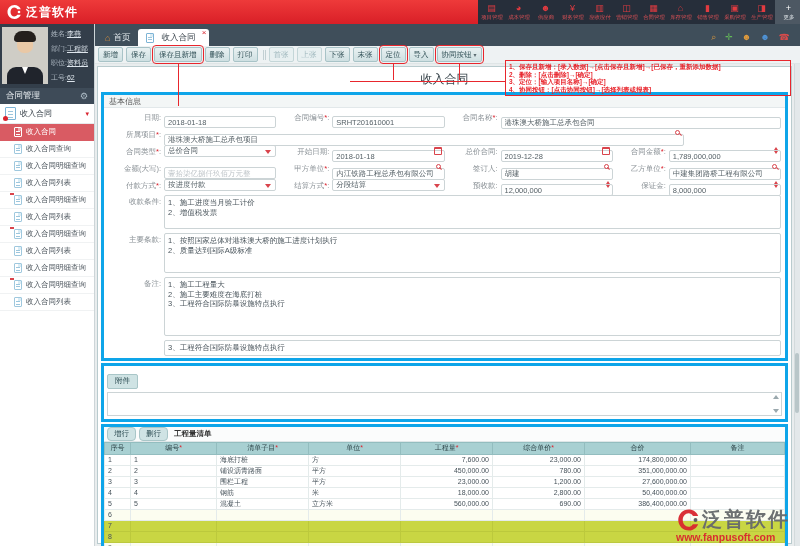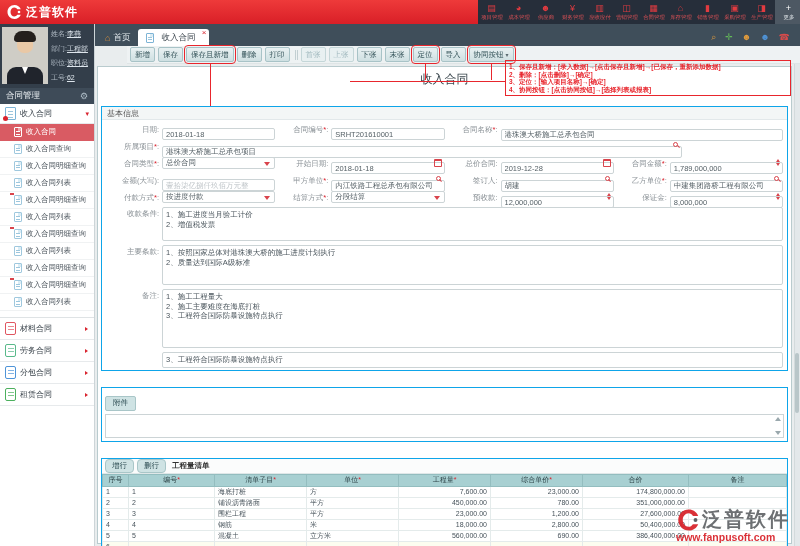--- a/index.html
+++ b/index.html
@@ -62,40 +62,40 @@
 .main{position:absolute;left:95px;top:24px;right:0;bottom:0;}
 .tabstrip{height:22px;background:#3f4e5a;display:flex;align-items:flex-end;padding-left:2px;}
 .tab{height:17px;display:flex;align-items:center;gap:3px;padding:0 8px;font-size:8.5px;color:#dfe6ea;cursor:pointer;}
 .home-ic{color:#e8973a;font-size:9px;}
 .tab.active{background:#fff;border-radius:3px 3px 0 0;color:#3c464e;position:relative;padding-right:14px;}
 .tab-close{position:absolute;top:0;right:3px;color:#d9232e;font-size:8px;line-height:8px;}
 .tabdoc{border-color:#7db4d6;}
 .tabbar-icons{margin-left:auto;display:flex;gap:9px;align-items:center;padding:0 10px 4px 0;}
 .ti-glyph{font-size:9px;line-height:9px;cursor:pointer;}
 
-.toolbar{position:relative;z-index:7;height:18px;background:#eef2f3;border-bottom:1px solid #dfe5e6;display:flex;align-items:center;gap:3px;padding-left:3px;margin-left:32px;}
+.toolbar{position:relative;z-index:7;height:18px;background:#eef2f3;border-bottom:1px solid #dfe5e6;display:flex;align-items:center;gap:3px;padding-left:3px;}
 .tb-btn{position:relative;background:linear-gradient(#e9f1f2,#cfe0e2);border:1px solid #a8c3c7;border-radius:2px;font-size:7.5px;color:#2f4f55;padding:1.5px 4px;cursor:pointer;white-space:nowrap;}
 .tb-btn.disabled{color:#9fb8bd;background:#e8f0f1;border-color:#c4d6d8;}
 .tb-btn.hl{outline:1.5px solid #e8262d;outline-offset:1px;}
 .tb-btn.hl::after{content:"";position:absolute;left:50%;top:calc(100% + 3px);width:1px;height:16px;background:#e8262d;}
 .tb-btn.hl[data-name="save-and-add-button"]::after{height:42px;}
 .tb-sep{width:1px;height:10px;background:#c2cfd2;margin:0 2px;box-shadow:2px 0 0 #c2cfd2;}
 .tb-caret{font-size:6px;color:#5a6a70;margin-left:2px;}
 
 .annotations{position:absolute;left:410px;top:36px;width:286px;z-index:8;border:1px solid #e8262d;padding:2px 3px;pointer-events:none;}
 .ann-line{font-size:6.5px;line-height:7.5px;color:#e8262d;font-weight:bold;white-space:nowrap;}
 .conn{position:absolute;background:#e8262d;z-index:8;pointer-events:none;}
 #conn-h{left:255px;top:57px;width:155px;height:1px;}
 
 .content{position:absolute;left:0;top:40px;right:0;bottom:0;background:#e9edee;}
 .vscroll{position:absolute;right:0;top:0;bottom:0;width:6px;background:#e3e8ea;border-left:1px solid #d3dadc;}
 .vthumb{position:absolute;top:60%;right:1px;width:4px;height:60px;background:#b9c6c9;border-radius:2px;}
 .form-panel{position:absolute;left:2px;top:2px;width:695px;bottom:2px;background:#fff;border:1px solid #b9cbce;}
 .form-title{text-align:center;font-size:12px;color:#38444b;padding:4px 0 2px;}
-.box{margin:16px 3px;border:1px solid #0ea5e9;}
+.box{margin:2px 3px;border:3px solid #0ea5e9;}
 .sec-bar{height:13px;background:#f3f6f6;border-bottom:1px solid #e2e8ea;font-size:8px;color:#555;line-height:13px;padding-left:5px;}
 .frow{display:flex;align-items:center;height:17px;padding:0 4px;}
 .fcell{flex:1;display:flex;align-items:flex-end;min-width:0;}
 .fcell.w2{flex:2;}
 .fcell.project{flex:0 0 576px;}
 .flabel{flex:0 0 56px;text-align:right;font-size:7.5px;color:#8a9196;padding-right:3px;white-space:nowrap;}
 .req{color:#d9232e;}
 .inpwrap{flex:1;position:relative;height:12px;}
 .inp{width:100%;height:12px;border:1px solid #ccd4d6;border-radius:2px;font-size:7.5px;color:#556066;padding:0 10px 0 3px;background:#fff;font-family:inherit;}
 .inp::placeholder{color:#bcc2c6;}
@@ -289,42 +289,20 @@
             </span>
             <span class="mi-label" data-name="sidebar-item-label">收入合同明细查询</span>
           </div>
           <div class="menu-item" data-name="sidebar-item">
             <span class="docwrap" data-name="document-icon">
               <span class="doc"></span>
             </span>
             <span class="mi-label" data-name="sidebar-item-label">收入合同列表</span>
           </div>
         </div>
-      <div class="menu-groups" id="side-groups" data-name="sidebar-groups">
-          <div class="menu-group" data-name="sidebar-group-material">
-            <span class="cicon" data-name="contract-icon" style="color: rgb(224, 85, 96);"></span>
-            <span class="mg-label" data-name="sidebar-group-label">材料合同</span>
-            <span class="garrow" data-name="chevron-right-icon"></span>
-          </div>
-          <div class="menu-group" data-name="sidebar-group-labor">
-            <span class="cicon" data-name="contract-icon" style="color: rgb(88, 185, 138);"></span>
-            <span class="mg-label" data-name="sidebar-group-label">劳务合同</span>
-            <span class="garrow" data-name="chevron-right-icon"></span>
-          </div>
-          <div class="menu-group" data-name="sidebar-group-subcontract">
-            <span class="cicon" data-name="contract-icon" style="color: rgb(79, 148, 216);"></span>
-            <span class="mg-label" data-name="sidebar-group-label">分包合同</span>
-            <span class="garrow" data-name="chevron-right-icon"></span>
-          </div>
-          <div class="menu-group" data-name="sidebar-group-lease">
-            <span class="cicon" data-name="contract-icon" style="color: rgb(76, 176, 94);"></span>
-            <span class="mg-label" data-name="sidebar-group-label">租赁合同</span>
-            <span class="garrow" data-name="chevron-right-icon"></span>
-          </div>
-        </div>
     </div>
   </div>
 
   <div class="main" data-name="main-area">
     <div class="tabstrip" data-name="tab-bar">
       <div class="tab" data-name="tab-home">
         <span class="home-ic" data-name="home-icon">⌂</span>
         <span data-name="tab-label">首页</span>
       </div>
       <div class="tab active" data-name="tab-income-contract">

